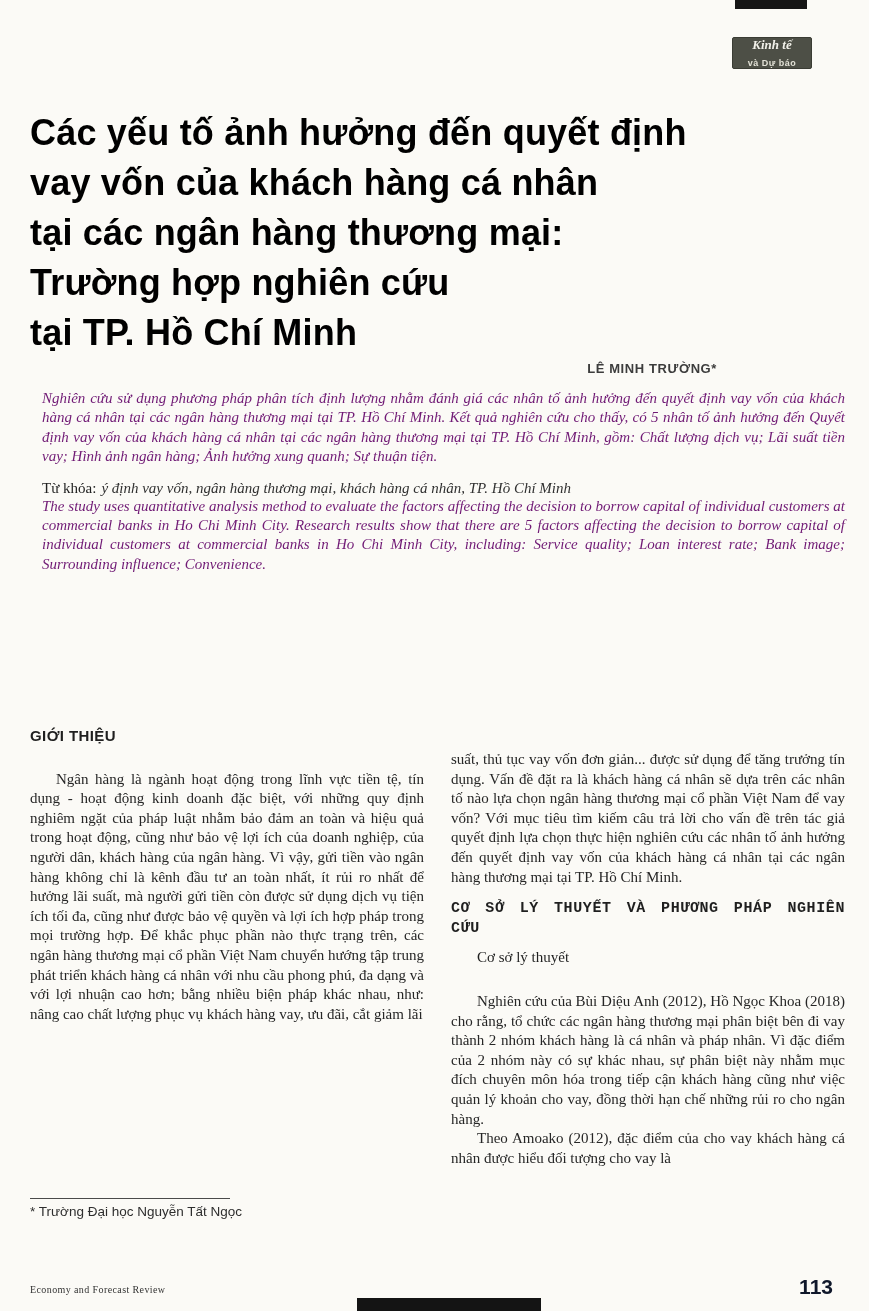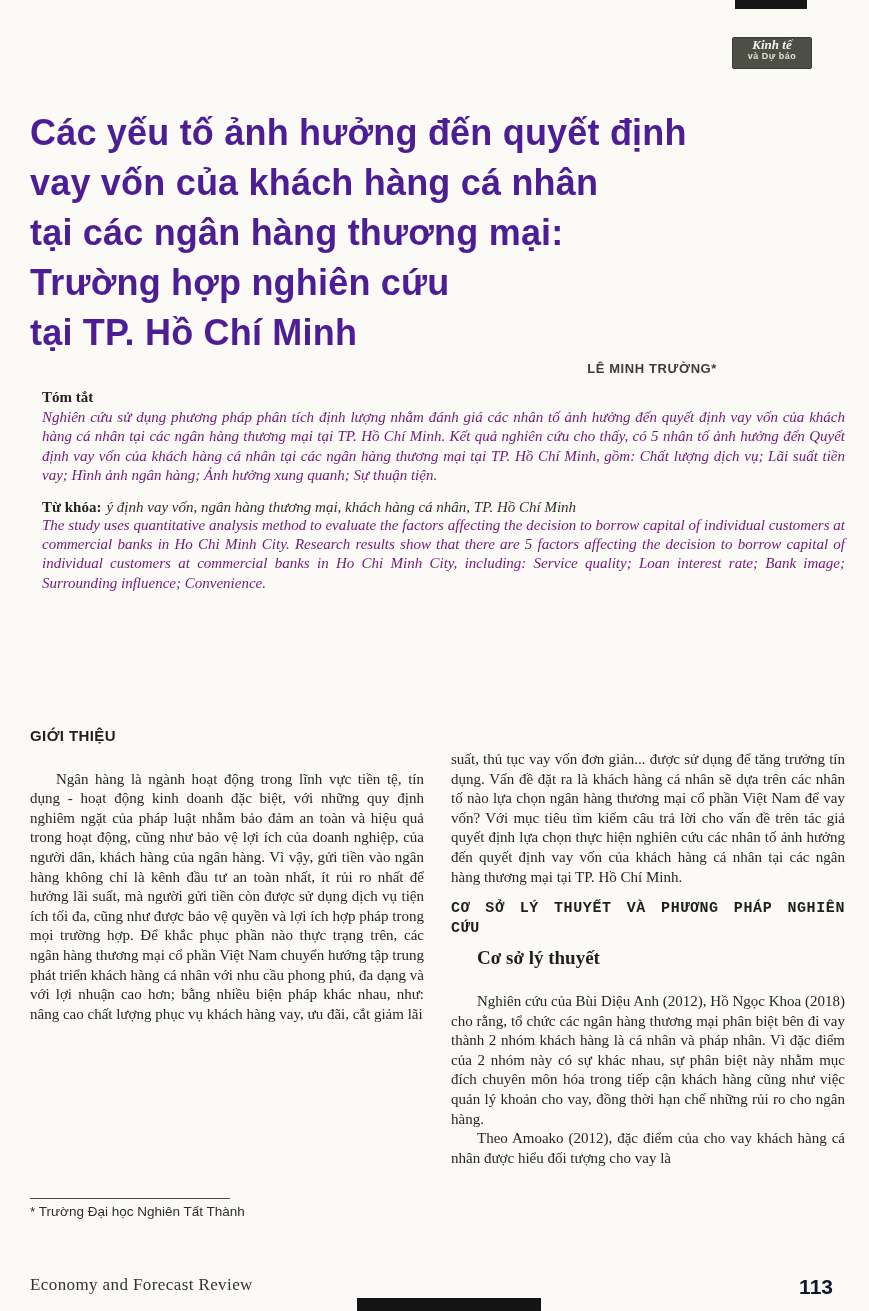--- a/index.html
+++ b/index.html
@@ -18,77 +18,77 @@
   .scan-bar-top { position:absolute; top:0; right:62px; width:72px; height:9px; background:#161616; }
   .scan-bar-bottom { position:absolute; bottom:0; left:357px; width:184px; height:13px; background:#141414; }
 
   
   .badge {
     position:absolute; top:37px; right:57px;
     width:80px; height:32px;
     background:#4d4f46;
     border:1px solid #3a3c34;
     border-radius:2px;
-    display:flex; flex-direction:column; align-items:center; justify-content:flex-start;
+    display:flex; flex-direction:column; align-items:center; justify-content:space-between;
     line-height:1.05;
   }
   .badge .b1 { font-family:"Liberation Serif", serif; font-style:italic; font-weight:bold; font-size:13px; color:#f2f1ea; }
   .badge .b2 { font-family:"Liberation Sans", sans-serif; font-weight:bold; font-size:9px; color:#e2e1d6; letter-spacing:.5px; }
 
   
   .title {
     position:absolute; left:30px; top:108px; width:730px;
     font-family:"Liberation Sans", sans-serif;
     font-weight:bold; font-size:36px; line-height:50px;
-    color:#4c1d95; white-space:pre-line; letter-spacing:.2px;
+    color:#000000; white-space:pre-line; letter-spacing:.2px;
   }
   .author {
     position:absolute; top:361px; right:152px;
     font-family:"Liberation Sans", sans-serif;
     font-weight:bold; font-size:13px; letter-spacing:.6px; color:#3c3c3c;
   }
 
   
   .front-matter { position:absolute; left:42px; top:389px; width:803px; }
   .fm-heading { font-weight:bold; font-size:15px; color:#222; margin-bottom:2px; }
   .fm-body { font-style:italic; font-size:15px; line-height:19.4px; text-align:justify; color:#701a75; }
   .kw-line { margin-top:13px; font-size:15px; }
-  .kw-label { font-weight:bold; color:#222;text-align:right; }
+  .kw-label { font-weight:normal; color:#222;text-align:right; }
   .kw-text { font-style:italic; margin-left:5px; color:#303030; }
   .summary-gap { margin-top:16px; }
 
   
   .columns {
     position:absolute; left:30px; top:726px; width:815px;
     display:flex; gap:27px;
   }
   .col { width:397px; font-size:15px; line-height:19.6px; text-align:justify; color:#262626; }
   .sec-heading {
     font-family:"Liberation Sans", sans-serif;
     font-weight:bold; font-size:15px; letter-spacing:.4px;
     color:#1f1f1f; margin-bottom:11px;
   }
   .sec-heading2 {
     font-family:Liberation Mono, monospace;
     font-weight:bold; font-size:15px; letter-spacing:.6px; word-spacing:5px;
     color:#1f1f1f; margin:12px 0 10px 0; text-align:justify;
   }
-  .sub-heading { font-weight:bold; font-size:19px; color:#1f1f1f; text-indent:26px; margin-bottom:3px; }
+  .sub-heading { font-weight:normal; font-size:15px; color:#1f1f1f; text-indent:26px; margin-bottom:3px; }
   .para { text-indent:26px;margin-top:24px; }
   .para.no-indent { text-indent:0; }
   .para + .para { margin-top:0; }
 
   
   .footnote { position:absolute; left:30px; top:1198px; width:560px; }
   .footnote-rule { width:200px; border-top:1.5px solid #4a4a4a; margin-bottom:5px; }
   .fn-affil { font-family:"Liberation Sans", sans-serif; font-size:13.5px; color:#2e2e2e; margin-bottom:3px; }
   .fn-dates { font-style:italic; font-size:13px; color:#333; }
 
   
-  .footer-journal { position:absolute; left:30px; bottom:16px; font-size:17px; letter-spacing:.4px; color:#333; }
+  .footer-journal { position:absolute; left:30px; bottom:16px; font-size:10px; letter-spacing:.4px; color:#333; }
   .footer-page { position:absolute; right:36px; bottom:12px; font-family:"Liberation Sans", sans-serif; font-weight:bold; font-size:21px; color:#0f172a; }
 </style>
 </head>
 <body>
 
 <div class="page">
 
   <div class="scan-bar-top"></div>
 
   <div class="badge">
@@ -98,21 +98,20 @@
 
   <h1 class="title">Các yếu tố ảnh hưởng đến quyết định
 vay vốn của khách hàng cá nhân
 tại các ngân hàng thương mại:
 Trường hợp nghiên cứu
 tại TP. Hồ Chí Minh</h1>
 
   <div class="author">LÊ MINH TRƯỜNG*</div>
 
   <div class="front-matter">
-    <div class="fm-heading">Tóm tắt</div>
     <div class="fm-body">Nghiên cứu sử dụng phương pháp phân tích định lượng nhằm đánh giá các nhân tố ảnh hưởng đến quyết định vay vốn của khách hàng cá nhân tại các ngân hàng thương mại tại TP. Hồ Chí Minh. Kết quả nghiên cứu cho thấy, có 5 nhân tố ảnh hưởng đến Quyết định vay vốn của khách hàng cá nhân tại các ngân hàng thương mại tại TP. Hồ Chí Minh, gồm: Chất lượng dịch vụ; Lãi suất tiền vay; Hình ảnh ngân hàng; Ảnh hưởng xung quanh; Sự thuận tiện.</div>
 
     <div class="kw-line">
       <span class="kw-label">Từ khóa:</span><span class="kw-text">ý định vay vốn, ngân hàng thương mại, khách hàng cá nhân, TP. Hồ Chí Minh</span>
     </div>
 
     <div class="fm-body">The study uses quantitative analysis method to evaluate the factors affecting the decision to borrow capital of individual customers at commercial banks in Ho Chi Minh City. Research results show that there are 5 factors affecting the decision to borrow capital of individual customers at commercial banks in Ho Chi Minh City, including: Service quality; Loan interest rate; Bank image; Surrounding influence; Convenience.</div>
 
   </div>
 
@@ -128,21 +127,21 @@
       <div class="sec-heading2">CƠ SỞ LÝ THUYẾT VÀ PHƯƠNG PHÁP NGHIÊN CỨU</div>
       <div class="sub-heading">Cơ sở lý thuyết</div>
       <p class="para">Nghiên cứu của Bùi Diệu Anh (2012), Hồ Ngọc Khoa (2018) cho rằng, tổ chức các ngân hàng thương mại phân biệt bên đi vay thành 2 nhóm khách hàng là cá nhân và pháp nhân. Vì đặc điểm của 2 nhóm này có sự khác nhau, sự phân biệt này nhằm mục đích chuyên môn hóa trong tiếp cận khách hàng cũng như việc quản lý khoản cho vay, đồng thời hạn chế những rủi ro cho ngân hàng.</p>
       <p class="para">Theo Amoako (2012), đặc điểm của cho vay khách hàng cá nhân được hiểu đối tượng cho vay là</p>
     </div>
 
   </div>
 
   <div class="footnote">
     <div class="footnote-rule"></div>
-    <div class="fn-affil">* Trường Đại học Nghiên Tất Thành</div>
+    <div class="fn-affil">* Trường Đại học Nguyễn Tất Ngọc</div>
   </div>
 
   <div class="footer-journal">Economy and Forecast Review</div>
   <div class="footer-page">113</div>
 
   <div class="scan-bar-bottom"></div>
 
 </div>
 
 </body></html>

